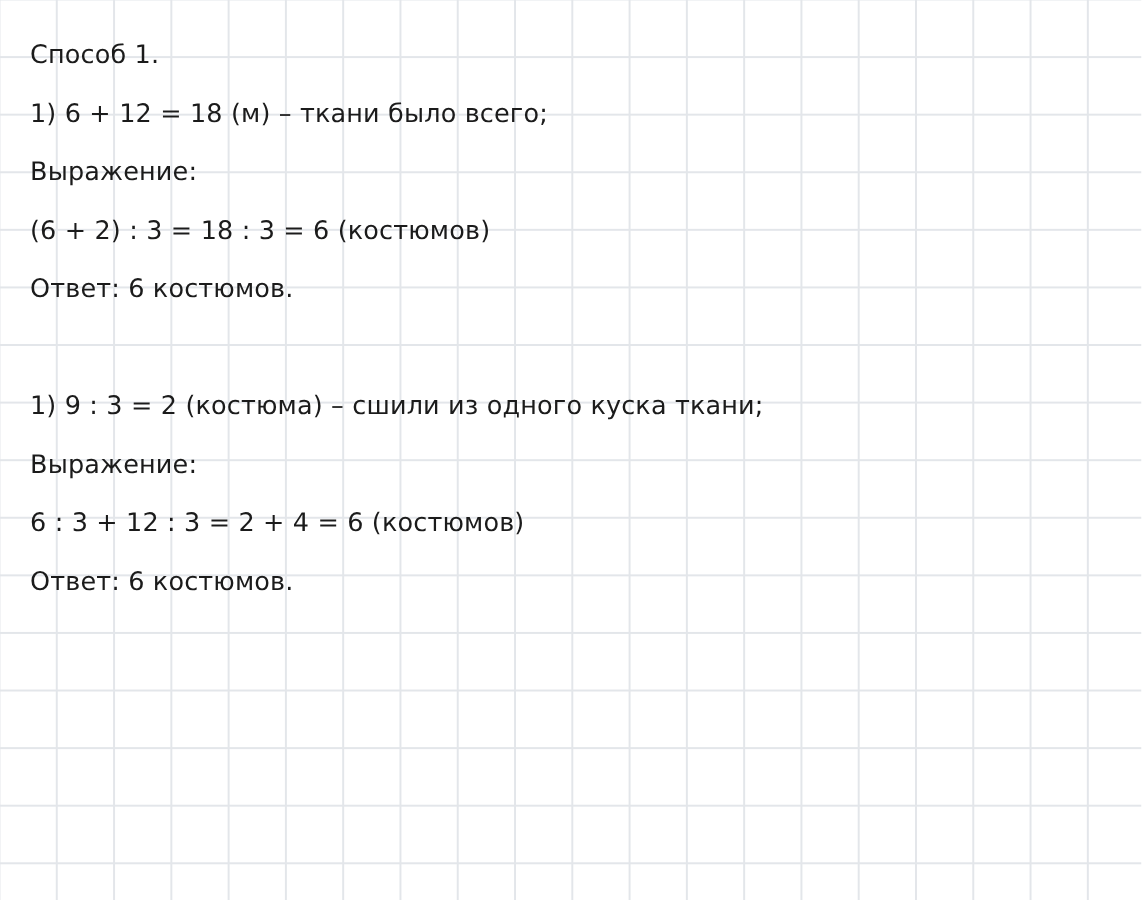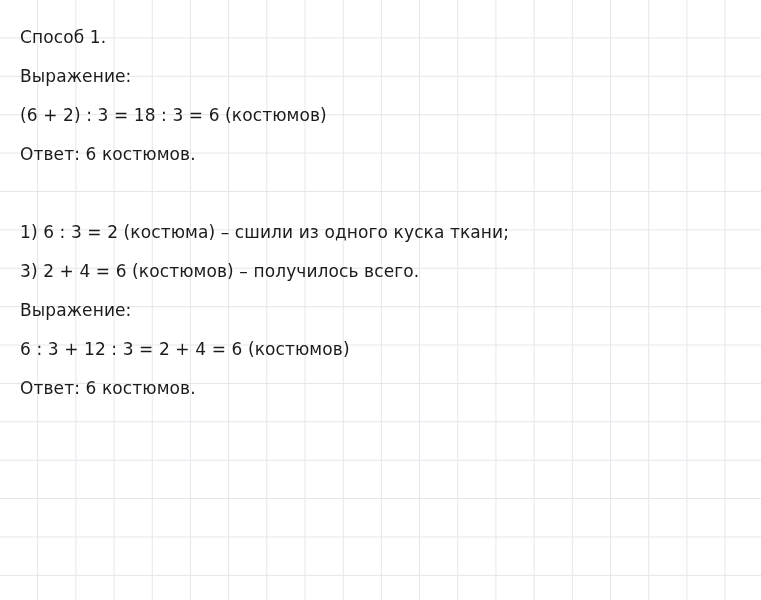--- a/index.html
+++ b/index.html
@@ -50,29 +50,29 @@
   }
 </style>
 </head>
 <body>
 
 <div class="page">
   <div class="content">
 
     <div class="block">
       <p class="line">Способ 1.</p>
+      <p class="line">1) 6 + 12 = 18 (м) – ткани было всего;</p>
       <p class="line">Выражение:</p>
       <p class="line">(6 + 2) : 3 = 18 : 3 = 6 (костюмов)</p>
       <p class="line">Ответ: 6 костюмов.</p>
     </div>
 
     <div class="spacer"></div>
 
     <div class="block">
-      <p class="line">1) 6 : 3 = 2 (костюма) – сшили из одного куска ткани;</p>
-      <p class="line">3) 2 + 4 = 6 (костюмов) – получилось всего.</p>
+      <p class="line">1) 9 : 3 = 2 (костюма) – сшили из одного куска ткани;</p>
       <p class="line">Выражение:</p>
       <p class="line">6 : 3 + 12 : 3 = 2 + 4 = 6 (костюмов)</p>
       <p class="line">Ответ: 6 костюмов.</p>
     </div>
 
   </div>
 </div>
 
 </body></html>

